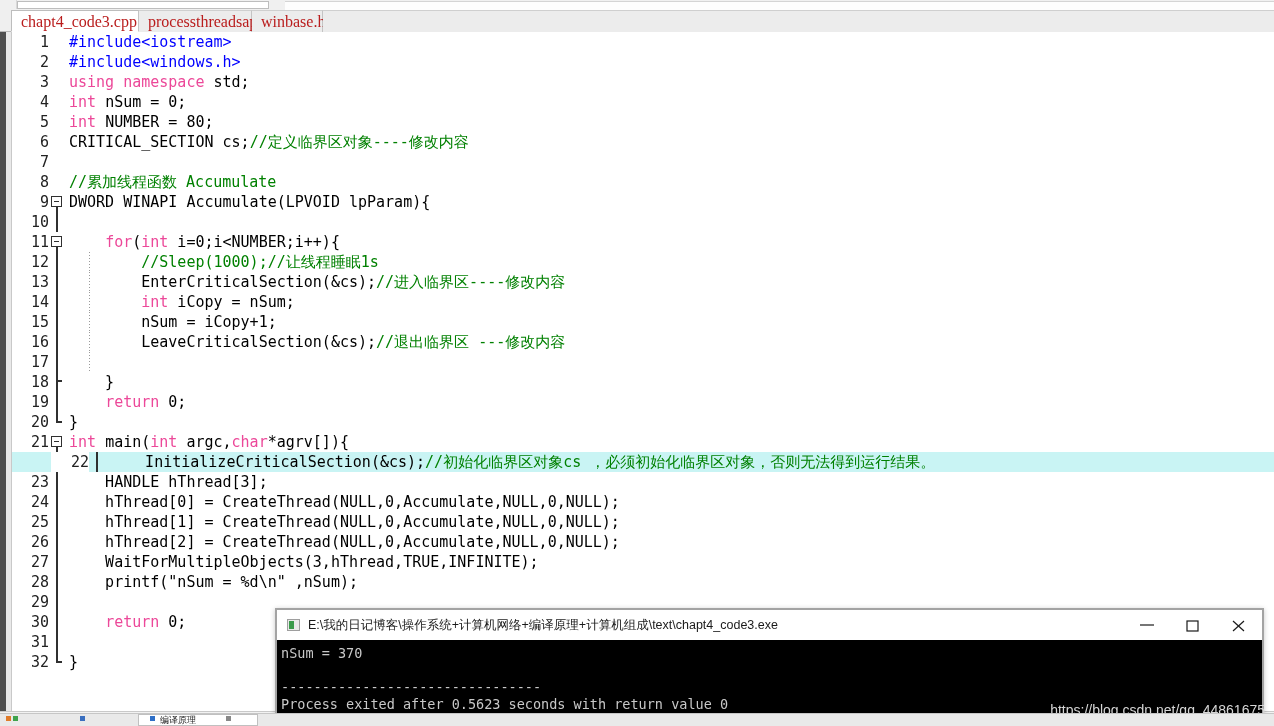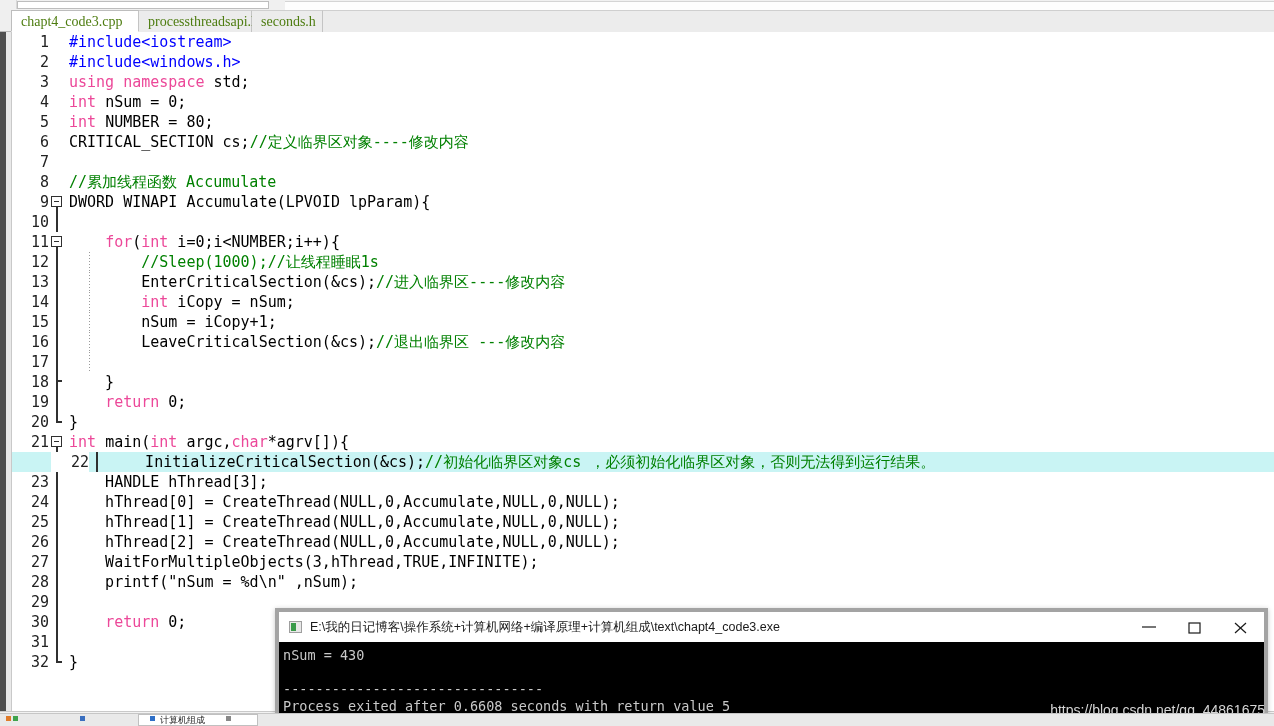--- a/index.html
+++ b/index.html
@@ -54,22 +54,22 @@
     background: #efefef;
     border-bottom: 1px solid #b8b8b8;
     box-sizing: border-box;
   }
   .tab {
     position: absolute;
     top: 0;
     height: 22px;
     line-height: 21px;
     font-family: "Liberation Serif", serif;
-    font-size: 14px;
-    color: #4d7c0f;
+    font-size: 16px;
+    color: #b91c1c;
     padding: 0 9px;
     box-sizing: border-box;
     border-right: 1px solid #c4c4c4;
     white-space: nowrap;
     cursor: default;
   }
   .tab.active {
     background: #ffffff;
     border-top: 1px solid #bdbdbd;
     border-left: 1px solid #bdbdbd;
@@ -208,21 +208,21 @@
   .cmt { color: #008000; }
   .pre { color: #0000ff; }
   .txt { color: #000000; }
 
   
   #console-window {
     position: absolute;
     left: 275px; top: 608px;
     width: 985px; height: 110px;
     background: #ffffff;
-    border: 4px solid #a3a3a3;
+    border: 2px solid #a3a3a3;
     box-shadow: 0 1px 5px rgba(0,0,0,0.22);
     z-index: 10;
     overflow: hidden;
   }
   #console-titlebar {
     position: relative;
     height: 30px;
     background: #ffffff;
     border-bottom: 1px solid #e3e3e3;
   }
@@ -324,21 +324,21 @@
 
 <div id="top-strip">
   <div class="hscroll-left"></div>
   <div class="hscroll-thumb"></div>
   <div class="hscroll-track"></div>
 </div>
 
 <div id="tabbar">
     <div class="tab active" style="left: 11px; width: 128px;">chapt4_code3.cpp</div>
     <div class="tab inactive" style="left: 139px; width: 113px;">processthreadsapi.h</div>
-    <div class="tab inactive" style="left: 252px; width: 71px;">seconds.h</div>
+    <div class="tab inactive" style="left: 252px; width: 71px;">winbase.h</div>
     <div class="tab inactive" style="left: 323px; width: 951px; border-right: none;"></div>
   </div>
 
 <div id="edge-bar"></div>
 <div id="edge-bar-inner"></div>
 <div id="editor">
   <div id="code-area"><div class="line"><span class="lineno">1</span><span class="foldcell"></span><span class="codetext"><span class="pre">#include&lt;iostream&gt;</span></span></div><div class="line"><span class="lineno">2</span><span class="foldcell"></span><span class="codetext"><span class="pre">#include&lt;windows.h&gt;</span></span></div><div class="line"><span class="lineno">3</span><span class="foldcell"></span><span class="codetext"><span class="kw">using namespace </span><span class="txt">std;</span></span></div><div class="line"><span class="lineno">4</span><span class="foldcell"></span><span class="codetext"><span class="kw">int </span><span class="txt">nSum = 0;</span></span></div><div class="line"><span class="lineno">5</span><span class="foldcell"></span><span class="codetext"><span class="kw">int </span><span class="txt">NUMBER = 80;</span></span></div><div class="line"><span class="lineno">6</span><span class="foldcell"></span><span class="codetext"><span class="txt">CRITICAL_SECTION cs;</span><span class="cmt">//定义临界区对象----修改内容</span></span></div><div class="line"><span class="lineno">7</span><span class="foldcell"></span><span class="codetext"></span></div><div class="line"><span class="lineno">8</span><span class="foldcell"></span><span class="codetext"><span class="cmt">//累加线程函数 Accumulate</span></span></div><div class="line"><span class="lineno">9</span><span class="foldcell"><span class="foldline half-bottom"></span><span class="foldbox"></span></span><span class="codetext"><span class="txt">DWORD WINAPI Accumulate(LPVOID lpParam){</span></span></div><div class="line"><span class="lineno">10</span><span class="foldcell"><span class="foldline"></span></span><span class="codetext"></span></div><div class="line"><span class="lineno">11</span><span class="foldcell"><span class="foldline half-bottom"></span><span class="foldbox"></span></span><span class="codetext"><span class="txt">    </span><span class="kw">for</span><span class="txt">(</span><span class="kw">int</span><span class="txt"> i=0;i&lt;NUMBER;i++){</span></span></div><div class="line"><span class="lineno">12</span><span class="foldcell"><span class="foldline"></span></span><span class="indentguide"></span><span class="codetext"><span class="cmt">        //Sleep(1000);//让线程睡眠1s</span></span></div><div class="line"><span class="lineno">13</span><span class="foldcell"><span class="foldline"></span></span><span class="indentguide"></span><span class="codetext"><span class="txt">        EnterCriticalSection(&amp;cs);</span><span class="cmt">//进入临界区----修改内容</span></span></div><div class="line"><span class="lineno">14</span><span class="foldcell"><span class="foldline"></span></span><span class="indentguide"></span><span class="codetext"><span class="txt">        </span><span class="kw">int</span><span class="txt"> iCopy = nSum;</span></span></div><div class="line"><span class="lineno">15</span><span class="foldcell"><span class="foldline"></span></span><span class="indentguide"></span><span class="codetext"><span class="txt">        nSum = iCopy+1;</span></span></div><div class="line"><span class="lineno">16</span><span class="foldcell"><span class="foldline"></span></span><span class="indentguide"></span><span class="codetext"><span class="txt">        LeaveCriticalSection(&amp;cs);</span><span class="cmt">//退出临界区 ---修改内容</span></span></div><div class="line"><span class="lineno">17</span><span class="foldcell"><span class="foldline"></span></span><span class="indentguide"></span><span class="codetext"></span></div><div class="line"><span class="lineno">18</span><span class="foldcell"><span class="foldline"></span><span class="foldtick"></span></span><span class="codetext"><span class="txt">    }</span></span></div><div class="line"><span class="lineno">19</span><span class="foldcell"><span class="foldline"></span></span><span class="codetext"><span class="txt">    </span><span class="kw">return</span><span class="txt"> 0;</span></span></div><div class="line"><span class="lineno">20</span><span class="foldcell"><span class="foldend"></span></span><span class="codetext"><span class="txt">}</span></span></div><div class="line"><span class="lineno">21</span><span class="foldcell"><span class="foldline half-bottom"></span><span class="foldbox"></span></span><span class="codetext"><span class="kw">int </span><span class="txt">main(</span><span class="kw">int</span><span class="txt"> argc,</span><span class="kw">char</span><span class="txt">*agrv[]){</span></span></div><div class="line hl"><span class="lineno">22</span><span class="foldcell"><span class="foldline"></span></span><span class="codetext"><span class="txt">    InitializeCriticalSection(&amp;cs);</span><span class="cmt">//初始化临界区对象cs ，必须初始化临界区对象，否则无法得到运行结果。</span></span></div><div class="line"><span class="lineno">23</span><span class="foldcell"><span class="foldline"></span></span><span class="codetext"><span class="txt">    HANDLE hThread[3];</span></span></div><div class="line"><span class="lineno">24</span><span class="foldcell"><span class="foldline"></span></span><span class="codetext"><span class="txt">    hThread[0] = CreateThread(NULL,0,Accumulate,NULL,0,NULL);</span></span></div><div class="line"><span class="lineno">25</span><span class="foldcell"><span class="foldline"></span></span><span class="codetext"><span class="txt">    hThread[1] = CreateThread(NULL,0,Accumulate,NULL,0,NULL);</span></span></div><div class="line"><span class="lineno">26</span><span class="foldcell"><span class="foldline"></span></span><span class="codetext"><span class="txt">    hThread[2] = CreateThread(NULL,0,Accumulate,NULL,0,NULL);</span></span></div><div class="line"><span class="lineno">27</span><span class="foldcell"><span class="foldline"></span></span><span class="codetext"><span class="txt">    WaitForMultipleObjects(3,hThread,TRUE,INFINITE);</span></span></div><div class="line"><span class="lineno">28</span><span class="foldcell"><span class="foldline"></span></span><span class="codetext"><span class="txt">    printf("nSum = %d\n" ,nSum);</span></span></div><div class="line"><span class="lineno">29</span><span class="foldcell"><span class="foldline"></span></span><span class="codetext"></span></div><div class="line"><span class="lineno">30</span><span class="foldcell"><span class="foldline"></span></span><span class="codetext"><span class="txt">    </span><span class="kw">return</span><span class="txt"> 0;</span></span></div><div class="line"><span class="lineno">31</span><span class="foldcell"><span class="foldline"></span></span><span class="codetext"></span></div><div class="line"><span class="lineno">32</span><span class="foldcell"><span class="foldend"></span></span><span class="codetext"><span class="txt">}</span></span></div></div>
 </div>
 <div id="editor-bottom-edge"></div>
 
@@ -357,26 +357,26 @@
         <rect x="2" y="1" width="11" height="10" fill="none" stroke="#1a1a1a" stroke-width="1.2"></rect>
       </svg>
     </div>
     <div class="wbtn" id="btn-close">
       <svg width="16" height="12" viewBox="0 0 16 12">
         <line x1="2" y1="1" x2="13" y2="11" stroke="#1a1a1a" stroke-width="1.2"></line>
         <line x1="13" y1="1" x2="2" y2="11" stroke="#1a1a1a" stroke-width="1.2"></line>
       </svg>
     </div>
   </div>
-  <div id="console-body"><div class="cline">nSum = 430</div><div class="cline">&nbsp;</div><div class="cline">--------------------------------</div><div class="cline">Process exited after 0.6608 seconds with return value 5</div><div class="cline">请按任意键继续. . .</div></div>
+  <div id="console-body"><div class="cline">nSum = 370</div><div class="cline">&nbsp;</div><div class="cline">--------------------------------</div><div class="cline">Process exited after 0.5623 seconds with return value 0</div><div class="cline">请按任意键继续. . .</div></div>
 </div>
 
 <div id="watermark">https://blog.csdn.net/qq_44861675</div>
 
 <div id="taskbar">
     <div style="position: absolute; left: 138px; top: 0px; width: 120px; height: 12px; background: rgb(255, 255, 255); border: 1px solid rgb(192, 192, 192); box-sizing: border-box;"></div>
     <div class="tb-sq" style="left: 6px; background: rgb(224, 123, 42);"></div>
     <div class="tb-sq" style="left: 13px; background: rgb(63, 163, 77);"></div>
     <div class="tb-sq" style="left: 80px; background: rgb(58, 111, 191);"></div>
     <div class="tb-sq" style="left: 150px; background: rgb(46, 111, 199);"></div>
     <div class="tb-sq" style="left: 226px; background: rgb(136, 136, 136);"></div>
-    <div class="tb-item" style="left: 160px;">计算机组成</div>
+    <div class="tb-item" style="left: 160px;">编译原理</div>
   </div>
 
 </body></html>

